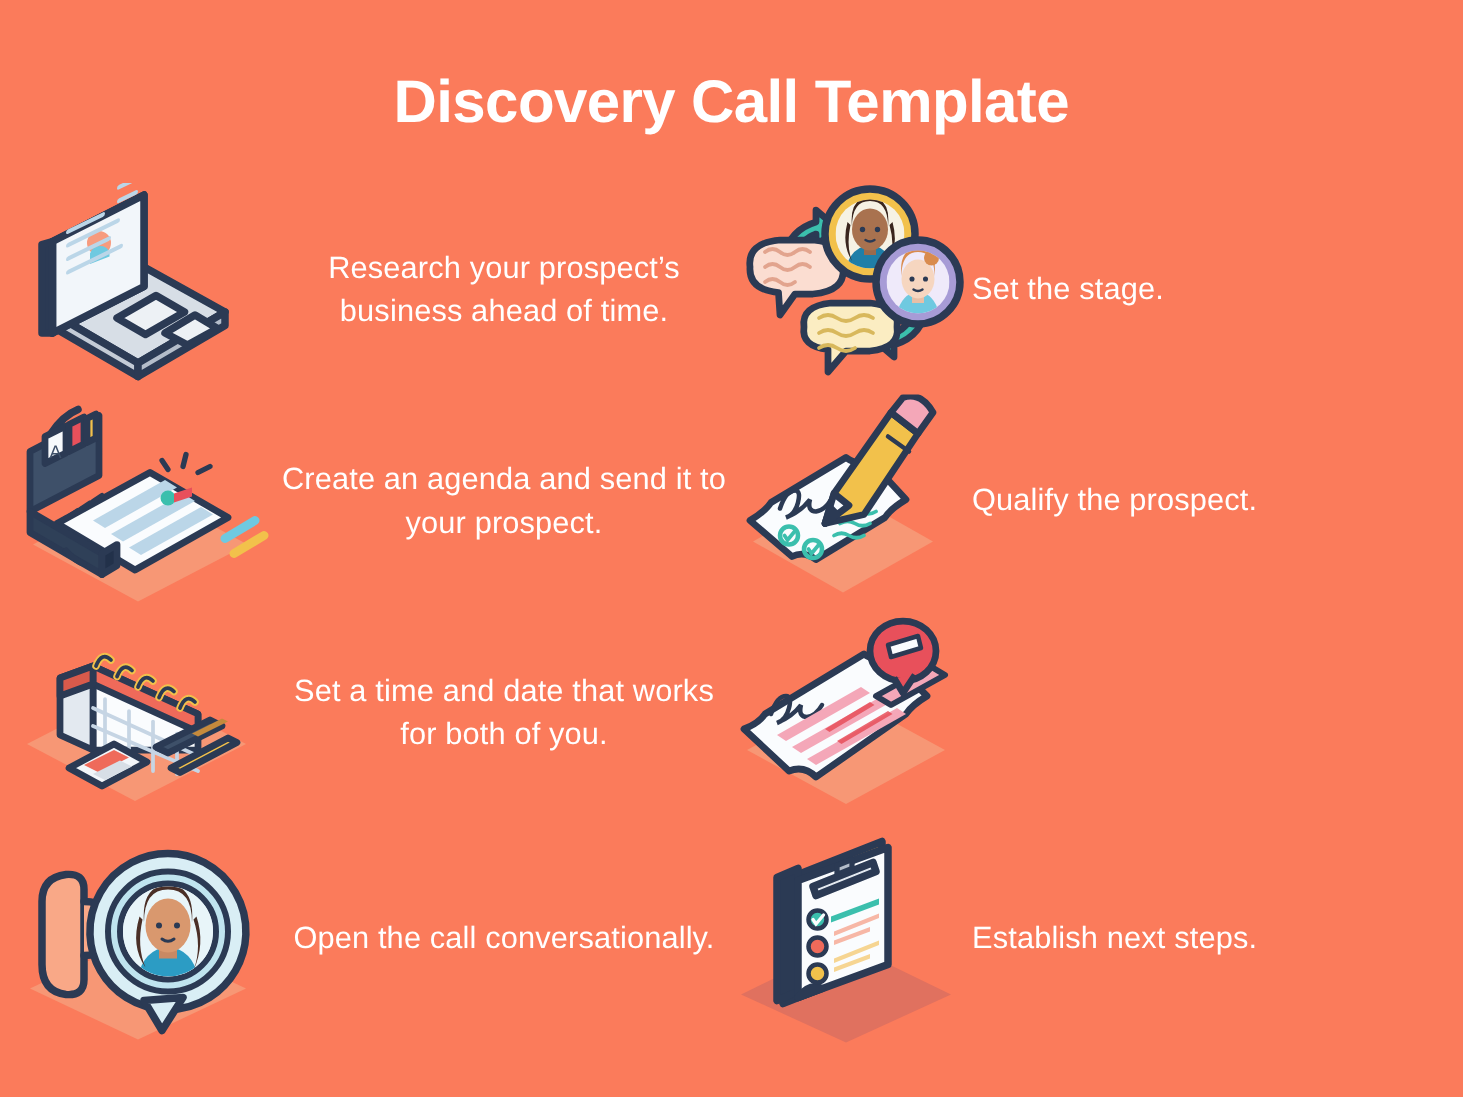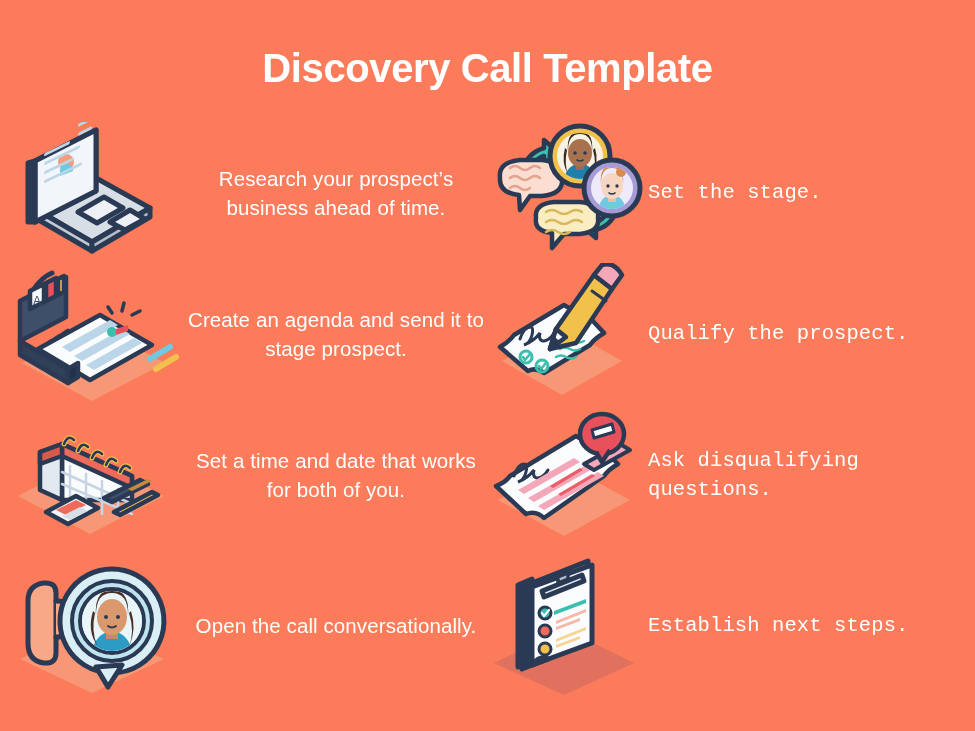--- a/index.html
+++ b/index.html
@@ -49,21 +49,21 @@
 
   .label {
     color:#FFFFFF;
     font-size:20.5px;
     line-height:29px;
     letter-spacing:0.1px;
     flex:1 1 auto;
   }
   .col-right .label { font-size:20.5px; }
   .col-right .icon-wrap { flex:0 0 160px; width:160px; }
-  .col-right .row { left:0;font-family:Liberation Mono, monospace; }
+  .col-right .row { left:0; }
 </style>
 </head>
 <body>
 
 <div class="page">
 
   <div class="title">Discovery Call Template</div>
 
   <div class="grid">
 
@@ -141,21 +141,21 @@
               <path d="M156 106 L176 94" stroke="#F2C14B" stroke-width="6" fill="none"></path>
             </g>
 
             <g stroke="#2B3A54" stroke-width="3.5" stroke-linecap="round">
               <path d="M122 48 L124 40"></path>
               <path d="M112 50 L108 44"></path>
               <path d="M132 52 L140 48"></path>
             </g>
           </svg>
         </div>
-        <div class="label">Create an agenda and send it to stage prospect.</div>
+        <div class="label">Create an agenda and send it to your prospect.</div>
       </div>
 
       <div class="row row-2">
         <div class="icon-wrap">
           <svg width="185" height="141" viewBox="0 0 185 141">
             <path d="M18 92 L92 54 L164 92 L90 130 Z" fill="#F79775"></path>
             <g stroke="#2B3A54" stroke-width="4.5" stroke-linejoin="round" stroke-linecap="round">
 
               <path d="M62 96 L62 40 L132 72 L132 96 Z" fill="#FAFCFE"></path>
               <path d="M62 40 L62 96 L40 86 L40 48 Z" fill="#E3E9F0"></path>
@@ -372,21 +372,20 @@
               <path d="M96 60 L132 40 L142 46 L106 66 Z" fill="#F4A7B8"></path>
             </g>
 
             <g stroke="#2B3A54" stroke-width="4.5" stroke-linejoin="round">
               <ellipse cx="114" cy="30" rx="22" ry="20" fill="#E8505B"></ellipse>
               <path d="M104 26 L124 20 L126 28 L106 34 Z" fill="#FAFCFE" stroke-width="3"></path>
               <path d="M108 48 L114 58 L122 46" fill="#E8505B"></path>
             </g>
           </svg>
         </div>
-        <div class="label">Ask disqualifying questions.</div>
       </div>
 
       <div class="row row-3">
         <div class="icon-wrap">
           <svg width="160" height="141" viewBox="0 0 160 141">
             <path d="M6 108 L76 74 L146 108 L76 140 Z" fill="#E0715F"></path>
             <g stroke="#2B3A54" stroke-width="5" stroke-linejoin="round">
 
               <path d="M34 104 L34 22 L100 -4 L100 78 Z" transform="translate(0,10)" fill="#C08A4E"></path>
               <path d="M30 112 L30 30 L44 24 L44 106 Z" fill="#2B3A54"></path>

